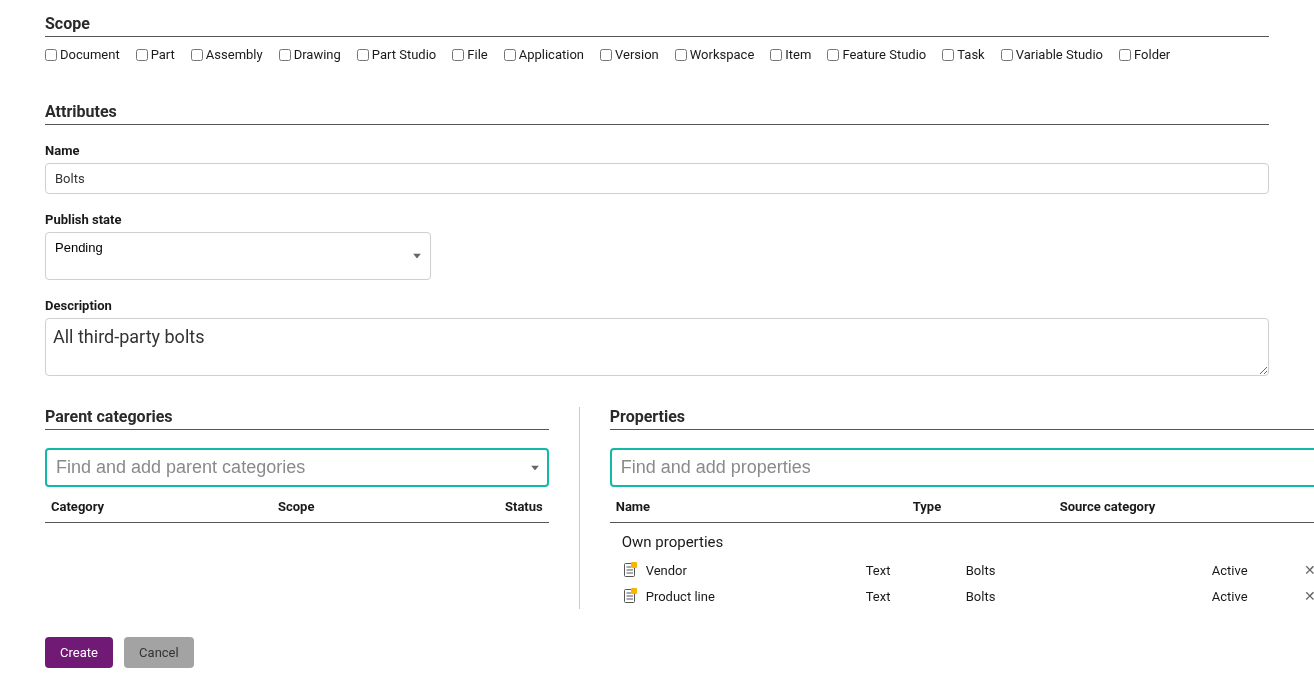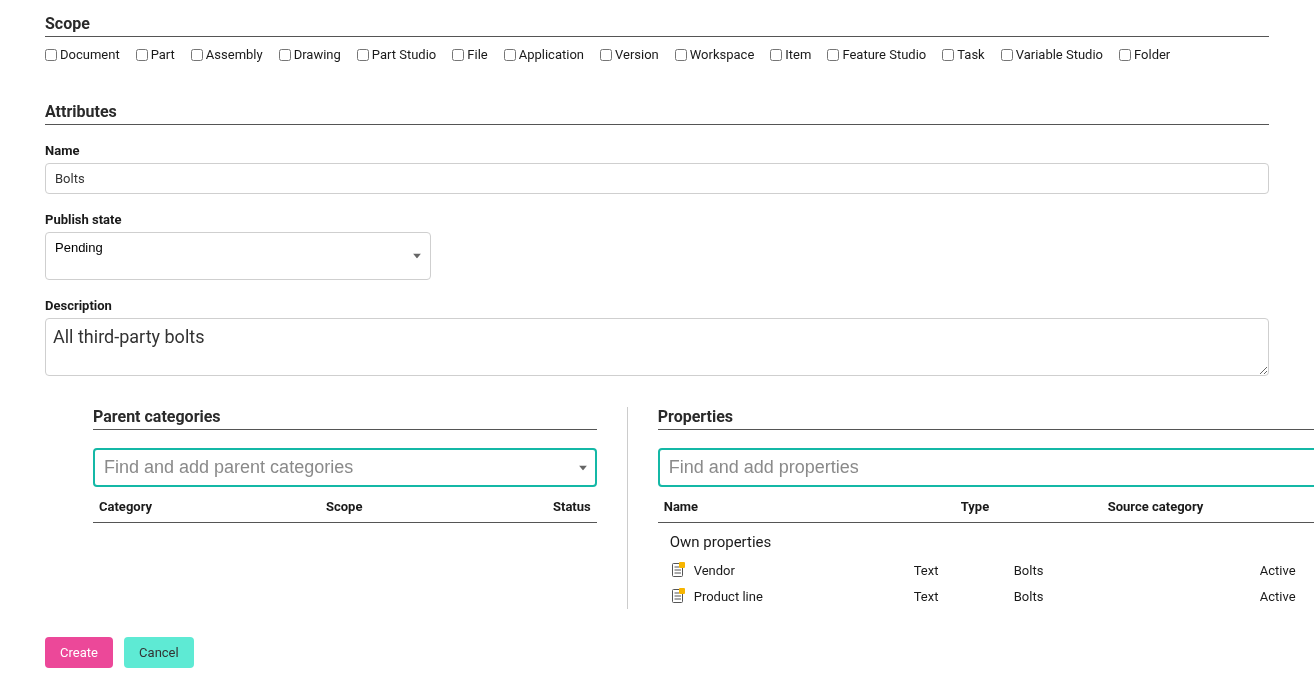--- a/index.html
+++ b/index.html
@@ -98,21 +98,20 @@
     color: #333;
   }
   .combo-input::placeholder { color: #8a8a8a; }
   .two-col {
     display: flex;
     margin-top: 28px;
   }
   .col-left {
     flex: 0 0 466px;
     padding-right: 30px;
-    margin-left: 48px;
   }
   .col-right {
     flex: 1;
     padding-left: 30px;
     border-left: 1px solid #ccc;
   }
   .two-col .section-title { margin-top: 0; }
   .table-head {
     display: flex;
     font-weight: 700;
@@ -163,25 +162,25 @@
   .btn {
     display: inline-block;
     padding: 8px 15px;
     font-size: 13px;
     border-radius: 4px;
     border: none;
     cursor: pointer;
     font-family: inherit;
   }
   .btn-primary {
-    background: #ec4899;
+    background: #701a75;
     color: #fff;
   }
   .btn-secondary {
-    background: #5eead4;
+    background: #a3a3a3;
     color: #333;
     margin-left: 8px;
   }
   .gap-top { height: 14px; }
 </style>
 </head>
 <body>
 
 
 

